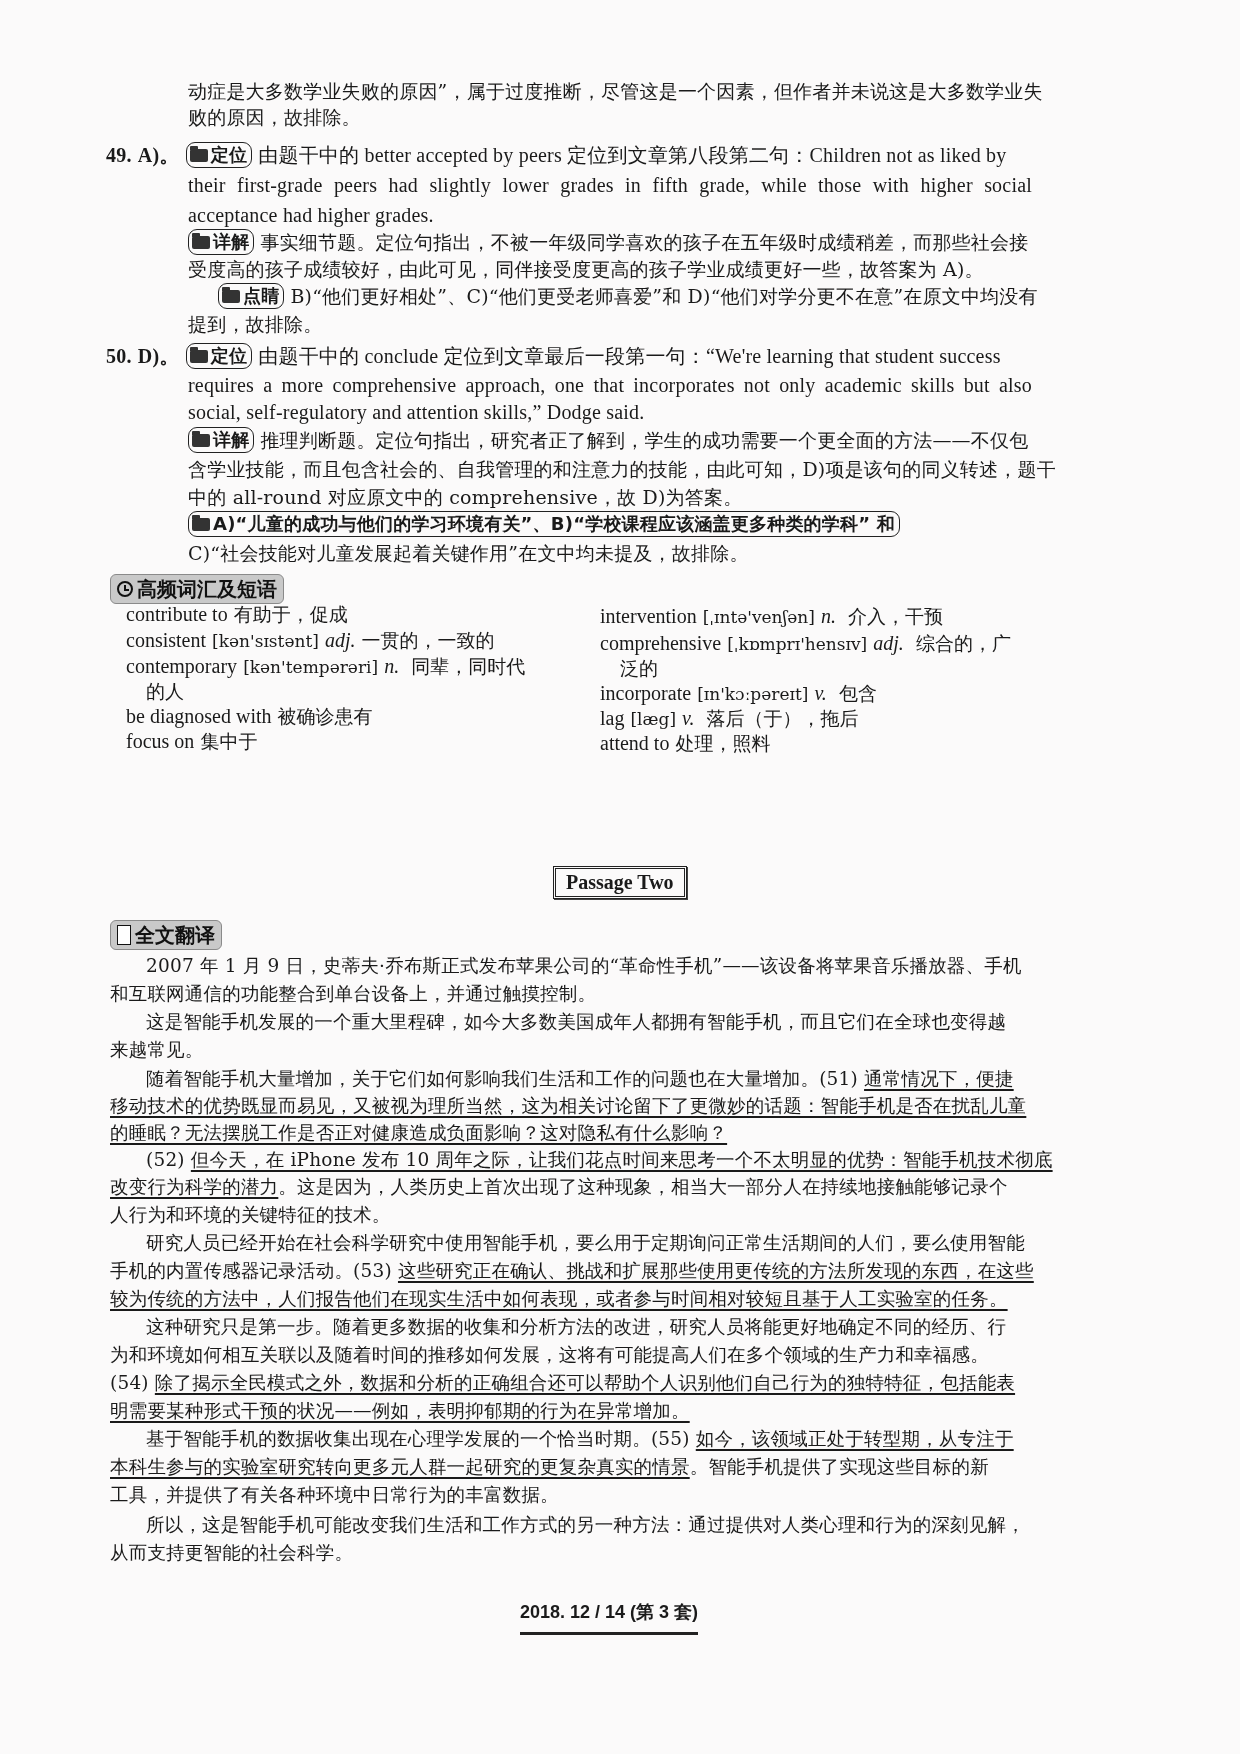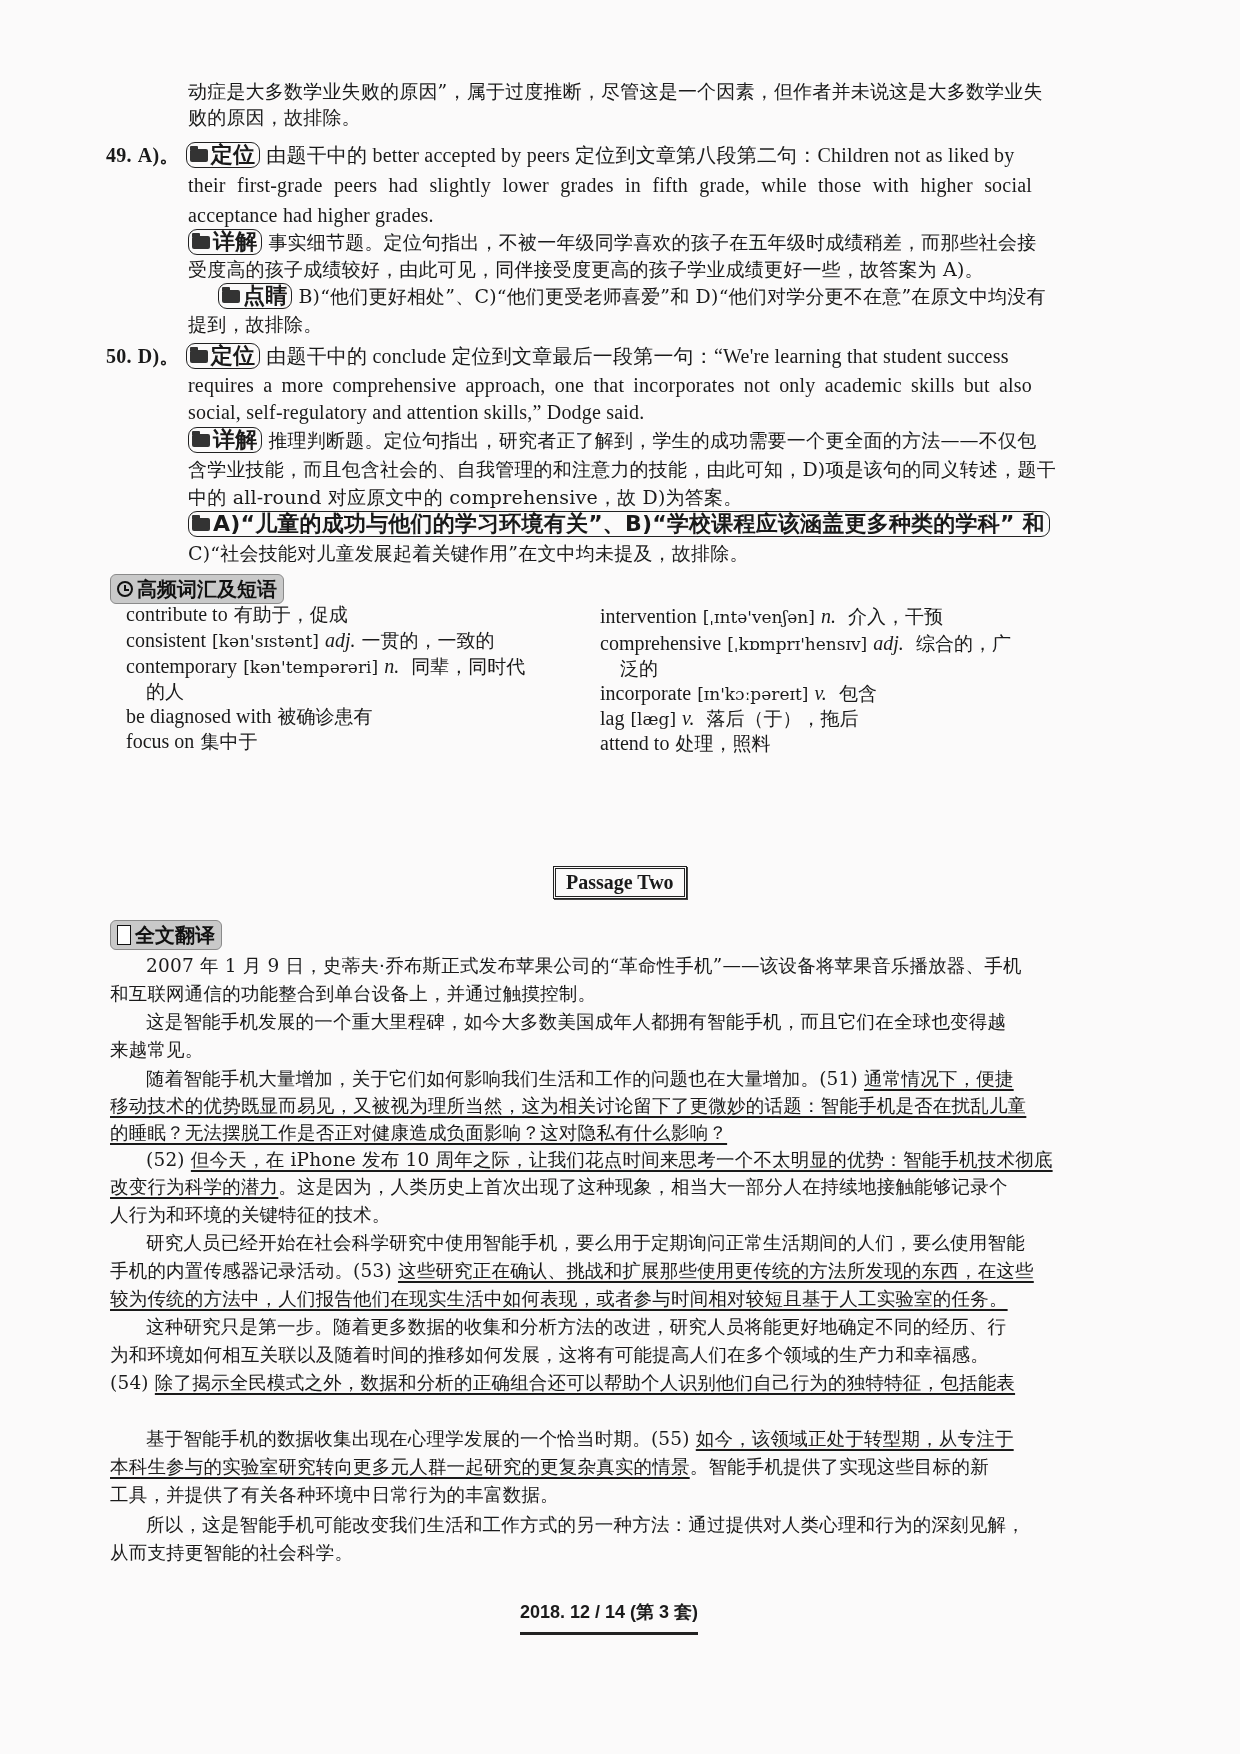--- a/index.html
+++ b/index.html
@@ -19,21 +19,21 @@
       white-space: nowrap;
       letter-spacing: 0.2px;
     }
     .en { font-family: "Liberation Serif", "DejaVu Serif", serif; font-size: 20px; }
     .just { text-align: justify; text-align-last: justify; }
     .qnum { font-family: "Liberation Serif", serif; font-weight: bold; font-size: 20px; }
     .tag {
       display: inline-flex; align-items: center;
       border: 1.5px solid #222; border-radius: 9px;
       padding: 0 4px 0 3px; height: 24px; margin-right: 6px;
-      font-family: "DejaVu Sans", sans-serif; font-size: 22px; font-weight: bold;
+      font-family: "DejaVu Sans", sans-serif; font-size: 18px; font-weight: bold;
       vertical-align: middle;
       position: relative; top: -2px;
     }
     .tag .folder {
       display: inline-block; width: 18px; height: 13px; margin-right: 3px;
       background: #333; border-radius: 2px; position: relative;
     }
     .tag .folder::before {
       content: ""; position: absolute; left: 0; top: -3px; width: 8px; height: 4px;
       background: #333; border-radius: 1px 1px 0 0;
@@ -176,20 +176,21 @@
   <div class="line trans" style="left:110px; top:1174px;"><span class="u">改变行为科学的潜力</span><span>。这是因为，人类历史上首次出现了这种现象，相当大一部分人在持续地接触能够记录个</span></div>
   <div class="line trans" style="left:110px; top:1202px;">人行为和环境的关键特征的技术。</div>
 
   <div class="line trans" style="left:146px; top:1230px;">研究人员已经开始在社会科学研究中使用智能手机，要么用于定期询问正常生活期间的人们，要么使用智能</div>
   <div class="line trans" style="left:110px; top:1258px;"><span>手机的内置传感器记录活动。(53) </span><span class="u">这些研究正在确认、挑战和扩展那些使用更传统的方法所发现的东西，在这些</span></div>
   <div class="line trans u" style="left:110px; top:1286px;">较为传统的方法中，人们报告他们在现实生活中如何表现，或者参与时间相对较短且基于人工实验室的任务。</div>
 
   <div class="line trans" style="left:146px; top:1314px;">这种研究只是第一步。随着更多数据的收集和分析方法的改进，研究人员将能更好地确定不同的经历、行</div>
   <div class="line trans" style="left:110px; top:1342px;">为和环境如何相互关联以及随着时间的推移如何发展，这将有可能提高人们在多个领域的生产力和幸福感。</div>
   <div class="line trans" style="left:110px; top:1370px;"><span>(54) </span><span class="u">除了揭示全民模式之外，数据和分析的正确组合还可以帮助个人识别他们自己行为的独特特征，包括能表</span></div>
+  <div class="line trans u" style="left:110px; top:1398px;">明需要某种形式干预的状况——例如，表明抑郁期的行为在异常增加。</div>
 
   <div class="line trans" style="left:146px; top:1426px;"><span>基于智能手机的数据收集出现在心理学发展的一个恰当时期。(55) </span><span class="u">如今，该领域正处于转型期，从专注于</span></div>
   <div class="line trans" style="left:110px; top:1454px;"><span class="u">本科生参与的实验室研究转向更多元人群一起研究的更复杂真实的情景</span><span>。智能手机提供了实现这些目标的新</span></div>
   <div class="line trans" style="left:110px; top:1482px;">工具，并提供了有关各种环境中日常行为的丰富数据。</div>
 
   <div class="line trans" style="left:146px; top:1512px;">所以，这是智能手机可能改变我们生活和工作方式的另一种方法：通过提供对人类心理和行为的深刻见解，</div>
   <div class="line trans" style="left:110px; top:1540px;">从而支持更智能的社会科学。</div>
 
   <div class="footer">2018. 12 / 14 (第 3 套)</div>
 </div>

